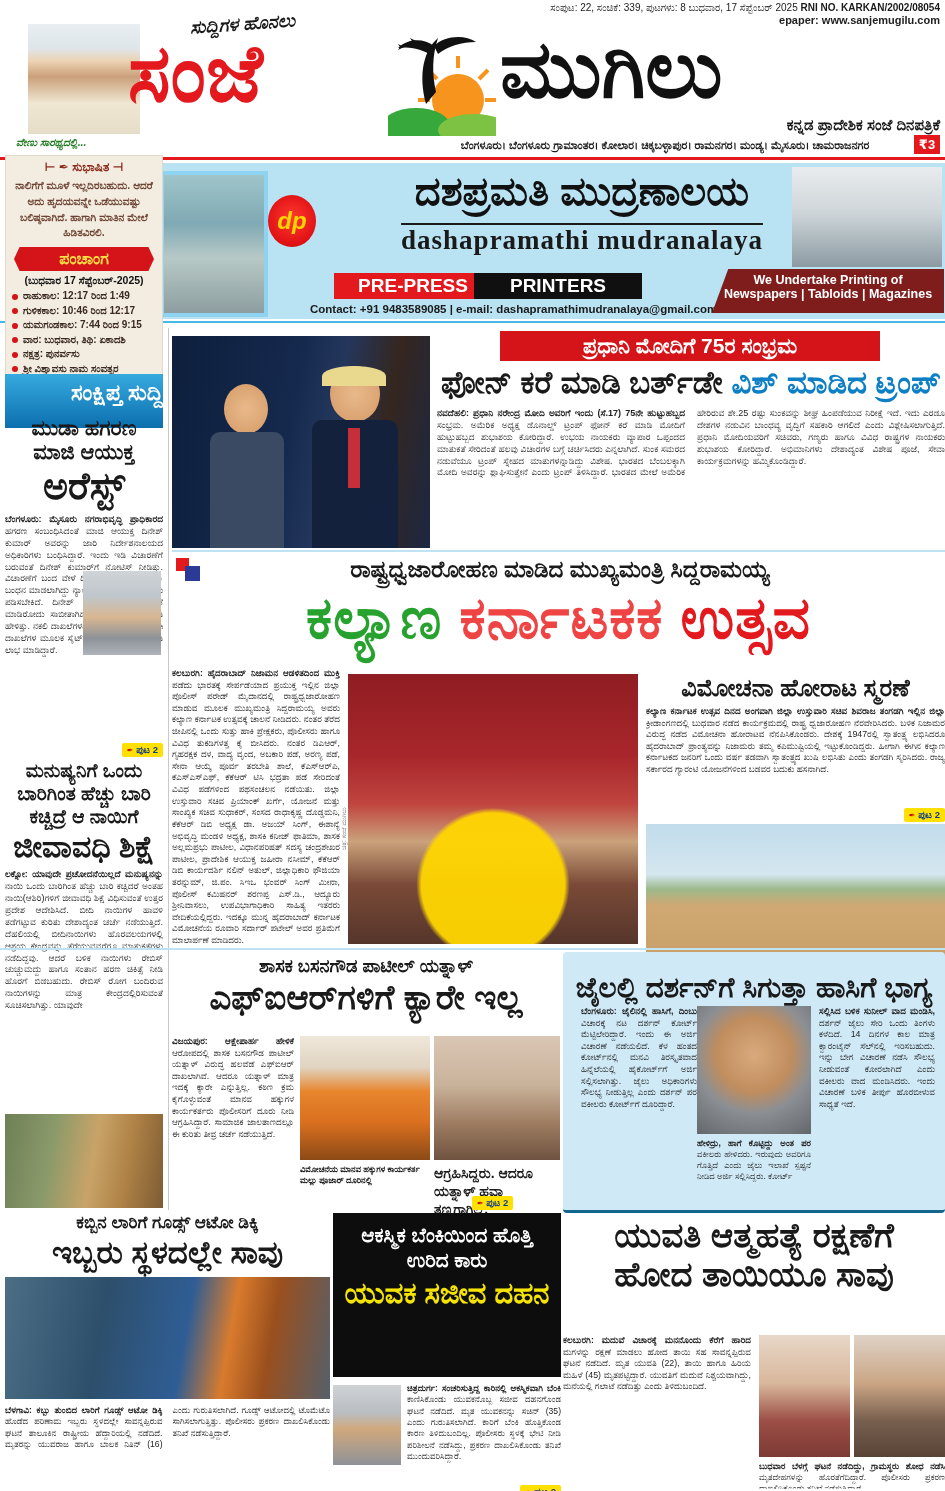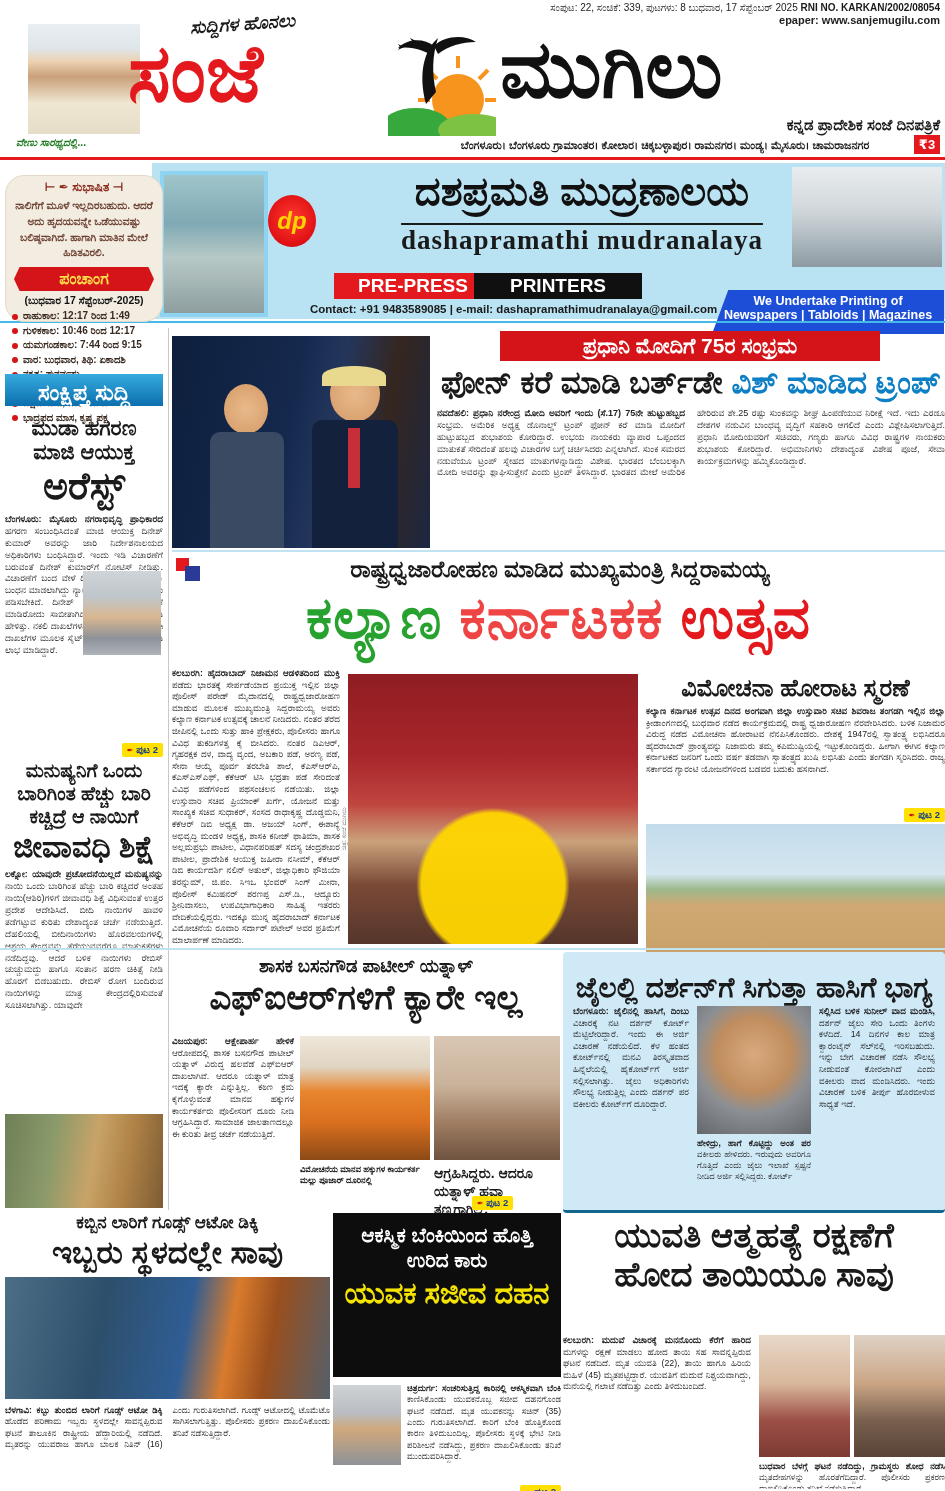--- a/index.html
+++ b/index.html
@@ -21,21 +21,21 @@
   .rule-red{background:#e3191e;}
   .rule-blue{background:#45b9e8;}
   
   #ad-box{background:#b9e2f2;}
   #ph-press-left{background:linear-gradient(180deg,#9fc5c9 0%,#7fa9b4 35%,#b7c9c6 60%,#8e9ea0 100%);border:4px solid #8ed4f2;}
   #ph-press-right{background:linear-gradient(180deg,#e9ecee 0%,#cfd6da 45%,#aab6bc 75%,#8d9aa1 100%);}
   #dp-logo{background:radial-gradient(circle at 50% 45%,#ff3b30 0%,#e01014 70%,#b30d10 100%);
            border-radius:50%;color:#ffd400;font-weight:bold;font-style:italic;}
   .tag-red{background:#e3191e;color:#fff;}
   .tag-black{background:#101010;color:#fff;}
-  #svc-box{background:#1d4ed8;color:#fff;clip-path:polygon(7% 0,100% 0,100% 100%,0 100%);margin-top:21px;}
+  #svc-box{background:#7f1d1d;color:#fff;clip-path:polygon(7% 0,100% 0,100% 100%,0 100%);}
   
   #subhashita{background:#f3ece1;border:1px solid #e3d9c8;color:#6d4333;}
   #panchanga-ribbon{background:#d41418;color:#fde047;clip-path:polygon(0 50%,4% 0,96% 0,100% 50%,96% 100%,4% 100%);}
   .panch li{list-style:none;position:relative;padding-left:11px;margin:2.5px 0;font-size:10px;font-weight:bold;color:#3a2a20;}
   .panch li::before{content:"";position:absolute;left:0;top:3.5px;width:6px;height:6px;border-radius:50%;background:#d41418;}
   #briefs-box{background:linear-gradient(180deg,#36aadf 0%,#0c6fae 100%);color:#fff;}
   #ph-muda{background:linear-gradient(180deg,#cfd4d8 0%,#bfc6cb 30%,#d9b791 55%,#8d9298 80%,#aeb4b9 100%);}
   #ph-dog{background:linear-gradient(100deg,#6f7f57 0%,#8a9a6a 30%,#c8a368 55%,#b08347 75%,#7d5b33 100%);}
   
   #ph-modi{background:linear-gradient(100deg,#0d1f3c 0%,#15294e 45%,#24365c 60%,#35261f 78%,#1c2742 100%);}
@@ -116,40 +116,40 @@
     <div class="abs b ctr tag-black" style="left:322px;top:110px;width:168px;height:26px;font-size:19px;line-height:26px;">PRINTERS</div>
     <div class="abs b" style="left:158px;top:140px;width:560px;font-size:11.5px;">Contact: +91 9483589085 | e-mail: dashapramathimudranalaya@gmail.com</div>
     <div class="abs ph" id="ph-press-right" style="left:640px;top:4px;width:150px;height:100px;"></div>
     <div class="abs ctr" id="svc-box" style="left:560px;top:106px;width:232px;height:44px;font-size:12.5px;font-weight:bold;padding-top:4px;box-sizing:border-box;">
       <div>We Undertake Printing of</div>
       <div>Newspapers | Tabloids | Magazines</div>
     </div>
   </div>
   <div class="abs rule-blue" style="left:0;top:321px;width:945px;height:2px;"></div>
 
-  <div class="abs" id="subhashita" style="left:5px;top:175px;width:158px;height:147px;box-sizing:border-box;padding:4px 6px;border-radius:19px;">
+  <div class="abs" id="subhashita" style="left:5px;top:155px;width:158px;height:264px;box-sizing:border-box;padding:4px 6px;">
     <div class="ctr b" style="font-size:12px;color:#8a2b1c;">
       ⊢ <span>✒</span> <span>ಸುಭಾಷಿತ</span> ⊣
     </div>
     <p class="ctr b" style="font-size:10.5px;line-height:1.5;margin-top:4px;">ನಾಲಿಗೆಗೆ ಮೂಳೆ ಇಲ್ಲದಿರಬಹುದು. ಆದರೆ ಅದು ಹೃದಯವನ್ನೇ ಒಡೆಯುವಷ್ಟು ಬಲಿಷ್ಠವಾಗಿದೆ. ಹಾಗಾಗಿ ಮಾತಿನ ಮೇಲೆ ಹಿಡಿತವಿರಲಿ.</p>
     <div class="ctr b" id="panchanga-ribbon" style="margin:6px 2px 3px;font-size:16px;padding:3px 0;">ಪಂಚಾಂಗ</div>
     <div class="ctr b" style="font-size:10.5px;color:#111;">(ಬುಧವಾರ 17 ಸೆಪ್ಟೆಂಬರ್-2025)</div>
     <ul class="panch" style="margin:3px 0 0;padding:0;">
       <li>ರಾಹುಕಾಲ: 12:17 ರಿಂದ 1:49</li>
       <li>ಗುಳಿಕಕಾಲ: 10:46 ರಿಂದ 12:17</li>
       <li>ಯಮಗಂಡಕಾಲ: 7:44 ರಿಂದ 9:15</li>
       <li>ವಾರ: ಬುಧವಾರ, ತಿಥಿ: ಏಕಾದಶಿ</li>
       <li>ನಕ್ಷತ್ರ: ಪುನರ್ವಸು</li>
       <li>ಶ್ರೀ ವಿಶ್ವಾವಸು ನಾಮ ಸಂವತ್ಸರ</li>
       <li>ದಕ್ಷಿಣಾಯನ, ವರ್ಷ ಋತು</li>
       <li>ಭಾದ್ರಪದ ಮಾಸ, ಕೃಷ್ಣ ಪಕ್ಷ</li>
     </ul>
   </div>
 
-  <div class="abs ctr b" id="briefs-box" style="left:5px;top:374px;width:158px;height:32px;font-size:22px;line-height:38px;">ಸಂಕ್ಷಿಪ್ತ ಸುದ್ದಿ</div>
+  <div class="abs ctr b" id="briefs-box" style="left:5px;top:374px;width:158px;height:54px;font-size:22px;line-height:38px;text-align:right;">ಸಂಕ್ಷಿಪ್ತ ಸುದ್ದಿ</div>
 
   <div class="abs" style="left:5px;top:416px;width:158px;height:338px;">
     <h3 class="ctr" style="font-size:21px;line-height:1.15;">
       <span>ಮುಡಾ ಹಗರಣ</span><br><span>ಮಾಜಿ ಆಯುಕ್ತ</span>
     </h3>
     <h2 class="ctr" style="font-size:38px;line-height:1.1;margin:2px 0 6px;">ಅರೆಸ್ಟ್</h2>
     <div class="abs ph" id="ph-muda" style="left:78px;top:155px;width:78px;height:84px;"></div>
     <p class="body-txt just" style="height:222px;">ಬೆಂಗಳೂರು: ಮೈಸೂರು ನಗರಾಭಿವೃದ್ಧಿ ಪ್ರಾಧಿಕಾರದ ಹಗರಣ ಸಂಬಂಧಿಸಿದಂತೆ ಮಾಜಿ ಆಯುಕ್ತ ದಿನೇಶ್ ಕುಮಾರ್ ಅವರನ್ನು ಜಾರಿ ನಿರ್ದೇಶನಾಲಯದ ಅಧಿಕಾರಿಗಳು ಬಂಧಿಸಿದ್ದಾರೆ. ಇಂದು ಇಡಿ ವಿಚಾರಣೆಗೆ ಬರುವಂತೆ ದಿನೇಶ್ ಕುಮಾರ್‌ಗೆ ನೋಟಿಸ್ ನೀಡಿತ್ತು. ವಿಚಾರಣೆಗೆ ಬಂದ ವೇಳೆ ದಿನೇಶ್ ಕುಮಾರ್ ಅವರನ್ನು ಬಂಧನ ಮಾಡಲಾಗಿದ್ದು ನ್ಯಾಯಾಧೀಶರ ಮುಂದೆ ಹಾಜರು ಪಡಿಸಬೇಕಿದೆ. ದಿನೇಶ್ ಅಕ್ರಮ ಹಣ ವರ್ಗಾವಣೆ ಮಾಡಿರೋದು ಸಾಬೀತಾಗಿದೆ ಎಂದು ಈ ಹಿಂದೆ ಇಡಿ ಹೇಳಿತ್ತು. ನಕಲಿ ದಾಖಲೆಗಳನ್ನು ದಿನೇಶ್ ಸೃಷ್ಟಿ ಮಾಡಿ ಈ ದಾಖಲೆಗಳ ಮೂಲಕ ಸೈಟ್‌ಗಳನ್ನು ಮರುಹಂಚಿಕೆ ಮಾಡಿ ಲಾಭ ಮಾಡಿದ್ದಾರೆ.</p>
     <div style="text-align:right;margin-top:3px;">
       <span class="badge"><span class="nib">✒</span> <span>ಪುಟ 2</span></span>
@@ -213,21 +213,21 @@
     <div class="abs ph" id="ph-group" style="left:262px;top:80px;width:126px;height:124px;"></div>
     <p class="abs b" style="left:128px;top:208px;width:130px;font-size:8.3px;line-height:1.3;">ವಿಮೋಚನೆಯ ಮಾನವ ಹಕ್ಕುಗಳ ಕಾರ್ಯಕರ್ತ ಮಲ್ಲು ಪೂಜಾರ್ ದೂರಿನಲ್ಲಿ</p>
     <p class="abs b" style="left:262px;top:208px;width:126px;font-size:14px;line-height:1.3;">ಆಗ್ರಹಿಸಿದ್ದರು. ಆದರೂ ಯತ್ನಾಳ್ ಹವಾ ತಣ್ಣಗಾಗಿಲ್ಲ.</p>
     <div class="abs" style="left:300px;top:236px;">
       <span class="badge"><span class="nib">✒</span> <span>ಪುಟ 2</span></span>
     </div>
   </div>
 
   <div class="abs" id="jail-panel" style="left:563px;top:952px;width:382px;height:258px;">
     <h2 class="ctr" style="font-size:28px;margin-top:20px;">ಜೈಲಲ್ಲಿ ದರ್ಶನ್‌ಗೆ ಸಿಗುತ್ತಾ ಹಾಸಿಗೆ ಭಾಗ್ಯ</h2>
-    <p class="abs body-txt just" style="left:10px;top:54px;width:116px;height:194px;font-size:8.8px;">ಬೆಂಗಳೂರು: ಜೈಲಿನಲ್ಲಿ ಹಾಸಿಗೆ, ದಿಂಬು ವಿಚಾರಕ್ಕೆ ನಟ ದರ್ಶನ್ ಕೋರ್ಟ್ ಮೆಟ್ಟಿಲೇರಿದ್ದಾರೆ. ಇಂದು ಈ ಅರ್ಜಿ ವಿಚಾರಣೆ ನಡೆಯಲಿದೆ. ಕೆಳ ಹಂತದ ಕೋರ್ಟ್‌ನಲ್ಲಿ ಮನವಿ ತಿರಸ್ಕೃತವಾದ ಹಿನ್ನೆಲೆಯಲ್ಲಿ ಹೈಕೋರ್ಟ್‌ಗೆ ಅರ್ಜಿ ಸಲ್ಲಿಸಲಾಗಿತ್ತು. ಜೈಲು ಅಧಿಕಾರಿಗಳು ಸೌಲಭ್ಯ ನೀಡುತ್ತಿಲ್ಲ ಎಂದು ದರ್ಶನ್ ಪರ ವಕೀಲರು ಕೋರ್ಟ್‌ಗೆ ದೂರಿದ್ದಾರೆ.</p>
+    <p class="abs body-txt just" style="left:18px;top:54px;width:116px;height:194px;font-size:8.8px;">ಬೆಂಗಳೂರು: ಜೈಲಿನಲ್ಲಿ ಹಾಸಿಗೆ, ದಿಂಬು ವಿಚಾರಕ್ಕೆ ನಟ ದರ್ಶನ್ ಕೋರ್ಟ್ ಮೆಟ್ಟಿಲೇರಿದ್ದಾರೆ. ಇಂದು ಈ ಅರ್ಜಿ ವಿಚಾರಣೆ ನಡೆಯಲಿದೆ. ಕೆಳ ಹಂತದ ಕೋರ್ಟ್‌ನಲ್ಲಿ ಮನವಿ ತಿರಸ್ಕೃತವಾದ ಹಿನ್ನೆಲೆಯಲ್ಲಿ ಹೈಕೋರ್ಟ್‌ಗೆ ಅರ್ಜಿ ಸಲ್ಲಿಸಲಾಗಿತ್ತು. ಜೈಲು ಅಧಿಕಾರಿಗಳು ಸೌಲಭ್ಯ ನೀಡುತ್ತಿಲ್ಲ ಎಂದು ದರ್ಶನ್ ಪರ ವಕೀಲರು ಕೋರ್ಟ್‌ಗೆ ದೂರಿದ್ದಾರೆ.</p>
     <div class="abs ph" id="ph-darshan" style="left:134px;top:54px;width:114px;height:128px;"></div>
     <p class="abs body-txt just" style="left:134px;top:186px;width:114px;height:62px;font-size:8.4px;">ಹೇಳಿದ್ರು, ಹಾಗೆ ಕೊಟ್ಟಿದ್ದು ಅಂತ ಪರ ವಕೀಲರು ಹೇಳಿದರು. ಇರುವುದು ಅವರಿಗೂ ಗೊತ್ತಿದೆ ಎಂದು ಜೈಲು ಇಲಾಖೆ ಸ್ಪಷ್ಟನೆ ನೀಡಿದ ಅರ್ಜಿ ಸಲ್ಲಿಸಿದ್ದರು. ಕೋರ್ಟ್</p>
     <p class="abs body-txt just" style="left:256px;top:54px;width:116px;height:194px;font-size:8.8px;">ಸಲ್ಲಿಸಿದ ಬಳಿಕ ಸುನೀಲ್ ವಾದ ಮಂಡಿಸಿ, ದರ್ಶನ್ ಜೈಲು ಸೇರಿ ಒಂದು ತಿಂಗಳು ಕಳೆದಿದೆ. 14 ದಿನಗಳ ಕಾಲ ಮಾತ್ರ ಕ್ವಾರಂಟೈನ್ ಸೆಲ್‌ನಲ್ಲಿ ಇರಿಸಬಹುದು. ಇನ್ನು ಬೇಗ ವಿಚಾರಣೆ ನಡೆಸಿ ಸೌಲಭ್ಯ ನೀಡುವಂತೆ ಕೋರಲಾಗಿದೆ ಎಂದು ವಕೀಲರು ವಾದ ಮಂಡಿಸಿದರು. ಇಂದು ವಿಚಾರಣೆ ಬಳಿಕ ತೀರ್ಪು ಹೊರಬೀಳುವ ಸಾಧ್ಯತೆ ಇದೆ.</p>
   </div>
 
   <div class="abs" style="left:5px;top:1213px;width:325px;height:278px;">
     <h4 class="ctr" style="font-size:17px;">ಕಬ್ಬಿನ ಲಾರಿಗೆ ಗೂಡ್ಸ್ ಆಟೋ ಡಿಕ್ಕಿ</h4>
     <h2 class="ctr" style="font-size:31px;margin-top:2px;">ಇಬ್ಬರು ಸ್ಥಳದಲ್ಲೇ ಸಾವು</h2>
     <div class="ph" id="ph-truck" style="width:325px;height:122px;margin-top:6px;"></div>
     <p class="body-txt just" style="height:66px;margin-top:6px;column-count:2;column-gap:10px;font-size:8.6px;">ಬೆಳಗಾವಿ: ಕಬ್ಬು ತುಂಬಿದ ಲಾರಿಗೆ ಗೂಡ್ಸ್ ಆಟೋ ಡಿಕ್ಕಿ ಹೊಡೆದ ಪರಿಣಾಮ ಇಬ್ಬರು ಸ್ಥಳದಲ್ಲೇ ಸಾವನ್ನಪ್ಪಿರುವ ಘಟನೆ ತಾಲೂಕಿನ ರಾಷ್ಟ್ರೀಯ ಹೆದ್ದಾರಿಯಲ್ಲಿ ನಡೆದಿದೆ. ಮೃತರನ್ನು ಯುವರಾಜ ಹಾಗೂ ಬಾಲಕ ನಿತಿನ್ (16) ಎಂದು ಗುರುತಿಸಲಾಗಿದೆ. ಗೂಡ್ಸ್ ಆಟೋದಲ್ಲಿ ಟೊಮೆಟೊ ಸಾಗಿಸಲಾಗುತ್ತಿತ್ತು. ಪೊಲೀಸರು ಪ್ರಕರಣ ದಾಖಲಿಸಿಕೊಂಡು ತನಿಖೆ ನಡೆಸುತ್ತಿದ್ದಾರೆ.</p>

